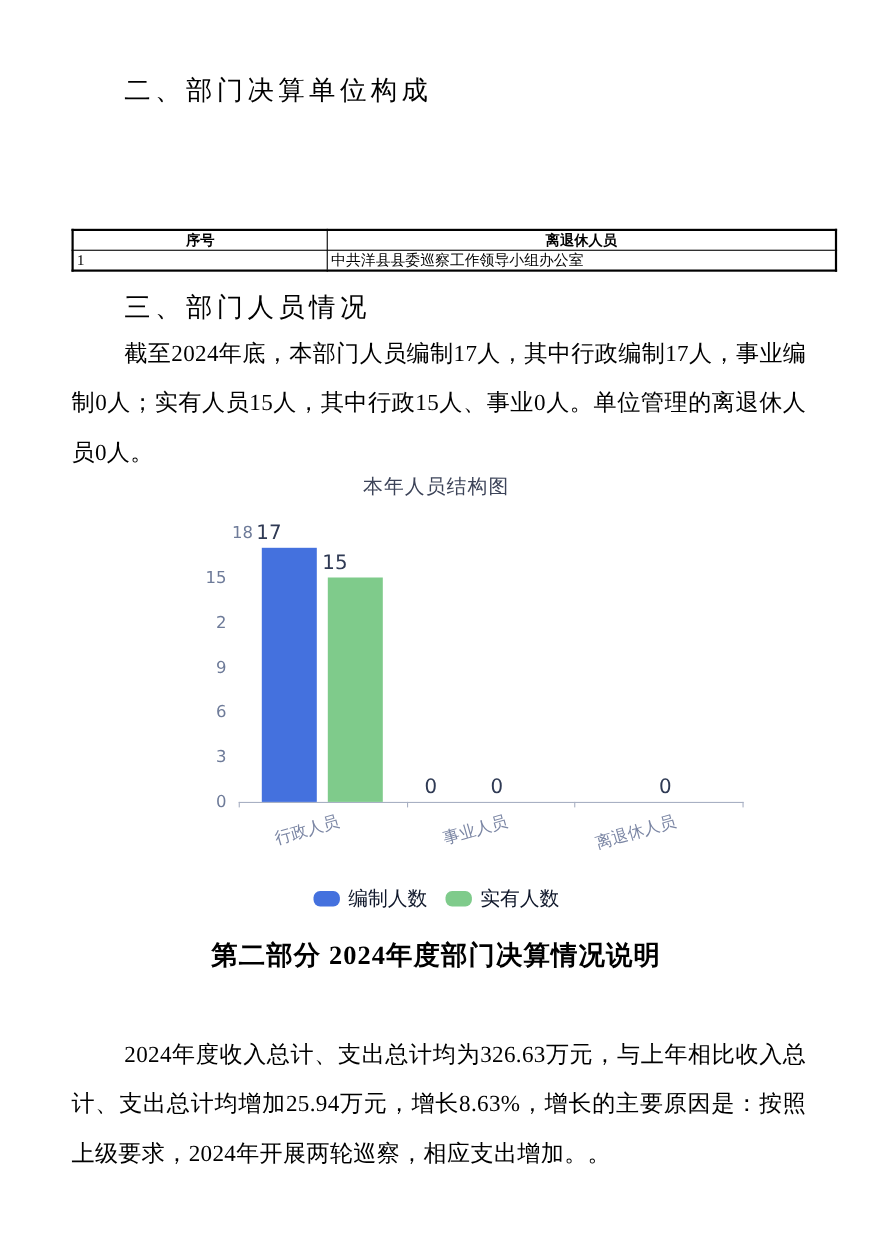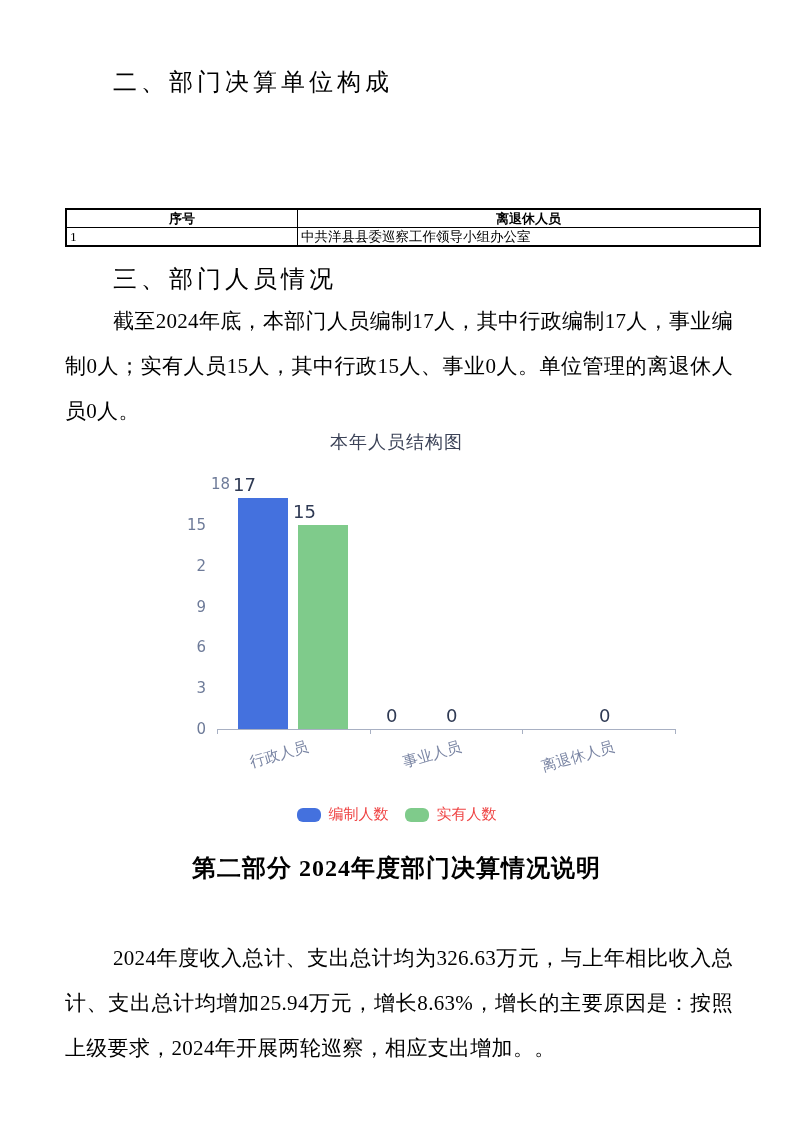--- a/index.html
+++ b/index.html
@@ -36,21 +36,21 @@
   .axis-line,.axis-tick{position:absolute;background:#A8B0C3;}
   .bar{position:absolute;}
   .value-label{position:absolute;width:60px;font-size:18px;
     line-height:22px;color:#2F3A54;}
   .x-label{position:absolute;white-space:nowrap;font-size:15px;color:#7B86A4;
     transform:rotate(-16deg);transform-origin:100% 50%;}
   #legend{position:absolute;left:0;top:382px;width:100%;display:flex;
     justify-content:center;align-items:center;gap:16px;}
   .legend-item{display:flex;align-items:center;gap:8px;}
   .legend-swatch{width:24px;height:14px;border-radius:6px;}
-  .legend-label{font-size:15px;color:#ef4444;}
+  .legend-label{font-size:18px;color:#0f172a;}
   
   #part2-heading{
     left:0;top:852px;width:100%;text-align:center;font-size:24px;font-weight:bold;
     letter-spacing:1px;white-space:nowrap;
   }
 </style>
 </head>
 <body>
 
 <div id="page">

